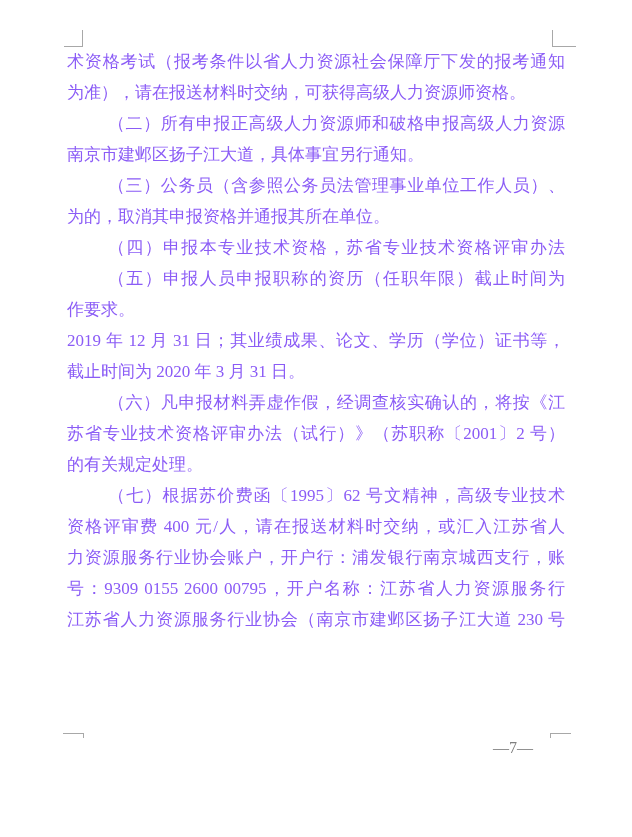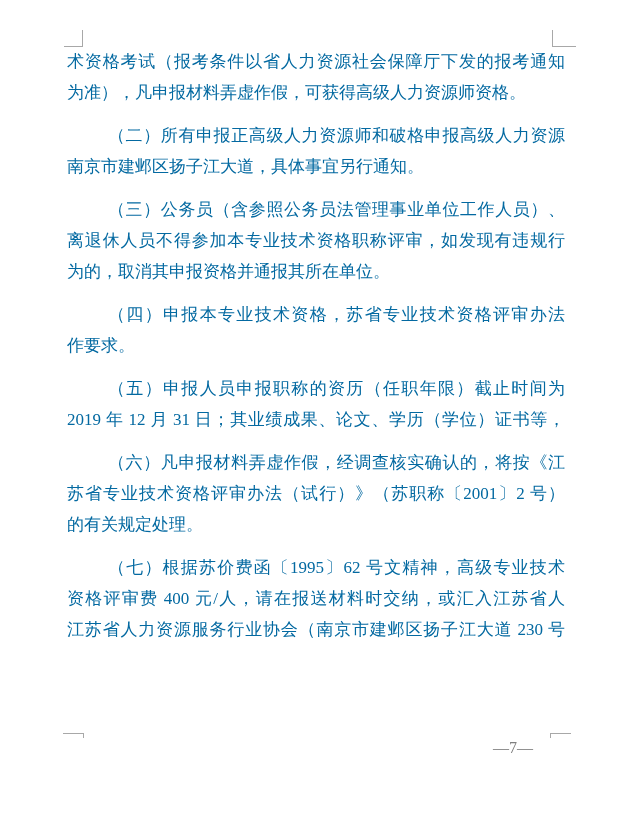--- a/index.html
+++ b/index.html
@@ -14,61 +14,63 @@
     font-family:"Liberation Serif","DejaVu Serif",serif;
   }
   .crop{position:absolute;box-sizing:border-box;}
   .crop.tl{left:64px;top:30px;width:19px;height:17px;border-right:1px solid var(--crop);border-bottom:1px solid var(--crop);}
   .crop.tr{left:552px;top:30px;width:24px;height:17px;border-left:1px solid var(--crop);border-bottom:1px solid var(--crop);}
   .crop.bl{left:63px;top:733px;width:21px;height:5px;border-top:1px solid var(--crop);border-right:1px solid var(--crop);}
   .crop.br{left:550px;top:733px;width:21px;height:5px;border-top:1px solid var(--crop);border-left:1px solid var(--crop);}
   .body-text{
     position:absolute;
     left:67px;top:46px;width:498px;
-    color:#0369a1;
+    color:#8b5cf6;
     font-size:17px;
   }
   .line{
     height:31px;
     line-height:31px;
     text-align:justify;
     text-align-last:justify;
   }
-  .line.indent{padding-left:41px;margin-top:12px;}
+  .line.indent{padding-left:41px;}
   .line.para-end{text-align-last:left;}
   .page-number{
     position:absolute;
     left:480px;top:738px;width:66px;height:20px;
     line-height:20px;
     text-align:center;
     color:#7f7f7f;
     font-size:16px;
   }
 </style>
 </head>
 <body>
 
 <div class="crop tl"></div>
 <div class="crop tr"></div>
 <div class="crop bl"></div>
 <div class="crop br"></div>
 
 <div class="body-text" id="lines-container">
     <div class="line">术资格考试（报考条件以省人力资源社会保障厅下发的报考通知</div>
-    <div class="line para-end">为准），凡申报材料弄虚作假，可获得高级人力资源师资格。</div>
+    <div class="line para-end">为准），请在报送材料时交纳，可获得高级人力资源师资格。</div>
     <div class="line indent">（二）所有申报正高级人力资源师和破格申报高级人力资源</div>
     <div class="line para-end">南京市建邺区扬子江大道，具体事宜另行通知。</div>
     <div class="line indent">（三）公务员（含参照公务员法管理事业单位工作人员）、</div>
-    <div class="line">离退休人员不得参加本专业技术资格职称评审，如发现有违规行</div>
     <div class="line para-end">为的，取消其申报资格并通报其所在单位。</div>
     <div class="line indent">（四）申报本专业技术资格，苏省专业技术资格评审办法</div>
+    <div class="line indent">（五）申报人员申报职称的资历（任职年限）截止时间为</div>
     <div class="line para-end">作要求。</div>
-    <div class="line indent">（五）申报人员申报职称的资历（任职年限）截止时间为</div>
     <div class="line">2019 年 12 月 31 日；其业绩成果、论文、学历（学位）证书等，</div>
+    <div class="line para-end">截止时间为 2020 年 3 月 31 日。</div>
     <div class="line indent">（六）凡申报材料弄虚作假，经调查核实确认的，将按《江</div>
     <div class="line">苏省专业技术资格评审办法（试行）》（苏职称〔2001〕2 号）</div>
     <div class="line para-end">的有关规定处理。</div>
     <div class="line indent">（七）根据苏价费函〔1995〕62 号文精神，高级专业技术</div>
     <div class="line">资格评审费 400 元/人，请在报送材料时交纳，或汇入江苏省人</div>
+    <div class="line">力资源服务行业协会账户，开户行：浦发银行南京城西支行，账</div>
+    <div class="line">号：9309 0155 2600 00795，开户名称：江苏省人力资源服务行</div>
     <div class="line">江苏省人力资源服务行业协会（南京市建邺区扬子江大道 230 号</div>
   </div>
 
 <div class="page-number">—7—</div>
 
 </body></html>

